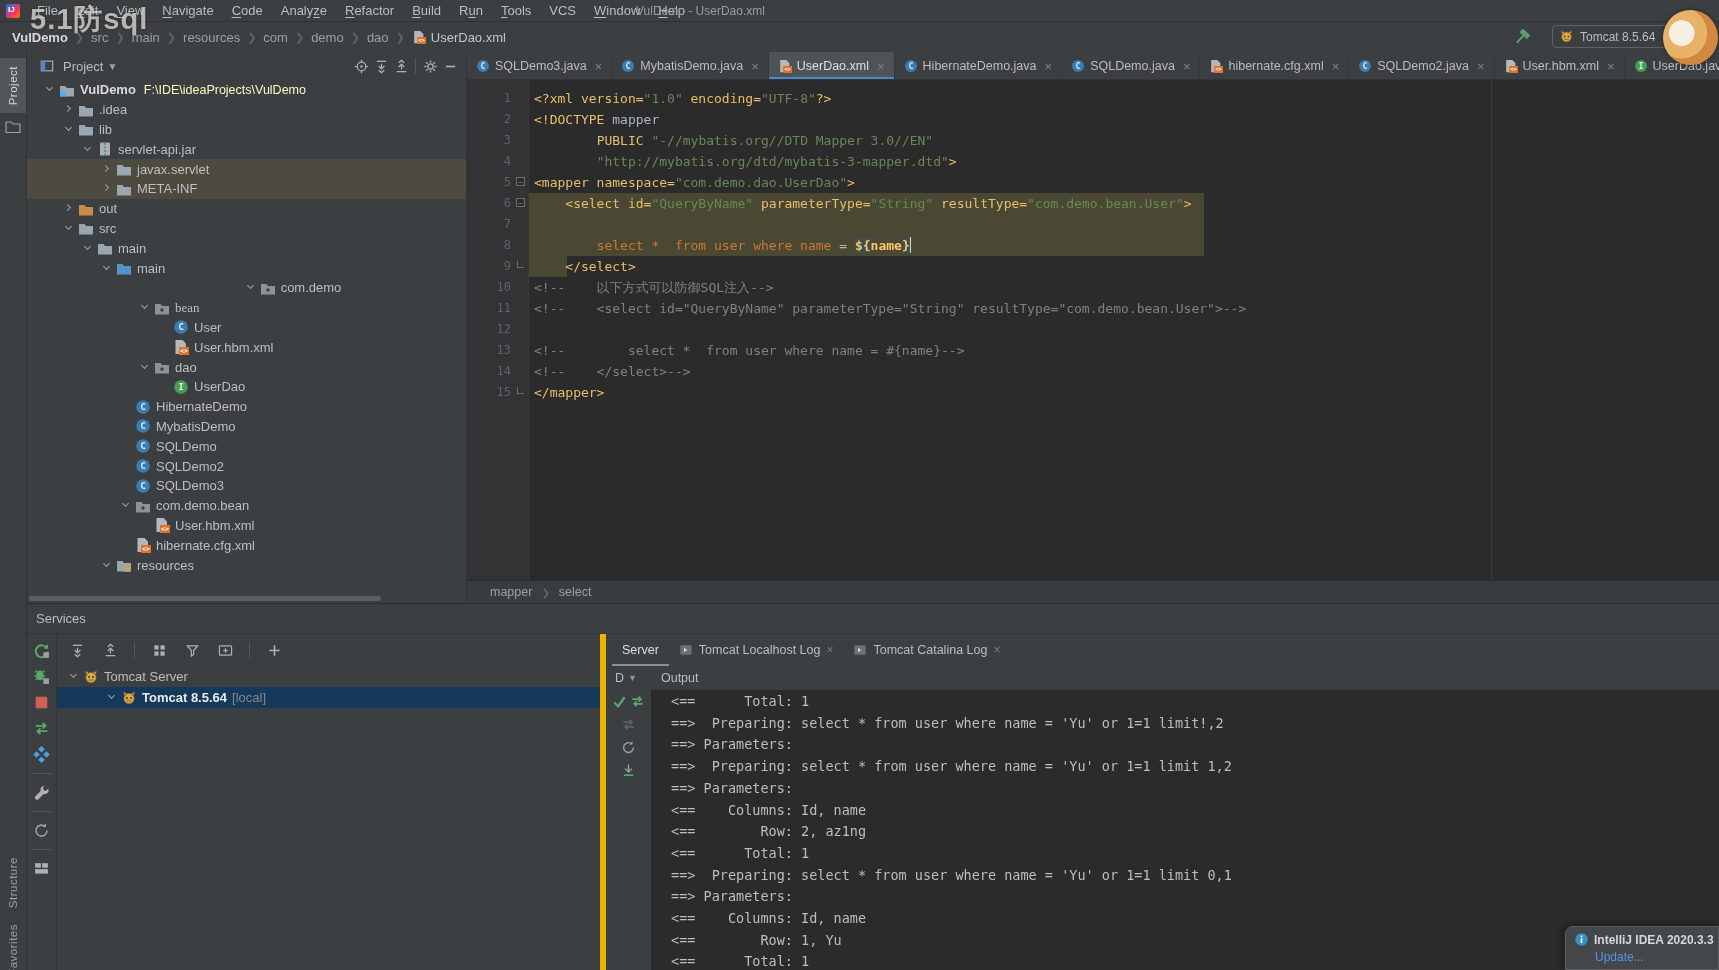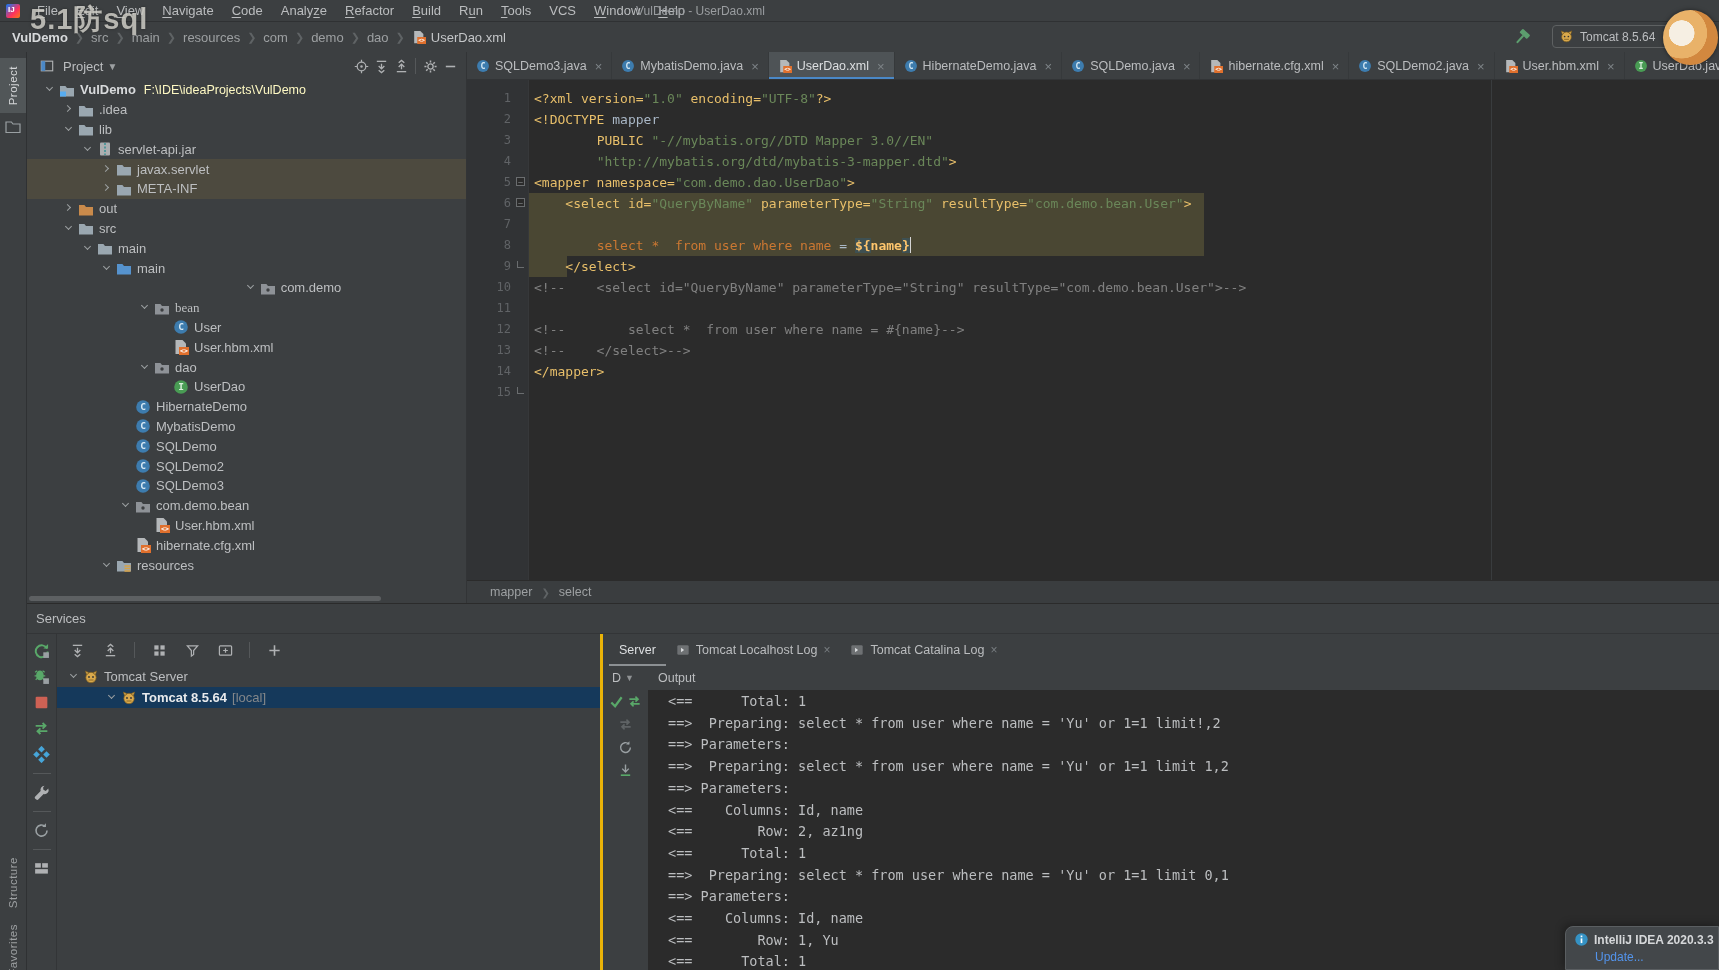--- a/index.html
+++ b/index.html
@@ -100,21 +100,21 @@
   #svc-toolbar{height:32px;display:flex;align-items:center;gap:13px;padding-left:10px;}
   #svc-toolbar .hsep{margin:0 1px;}
   .srow{height:21px;display:flex;align-items:center;font-size:13px;color:#bcbec0;white-space:nowrap;}
   .srow.sel{background:#15395b;}
   .srow .chev{width:15px;height:15px;position:relative;flex:none;}
   .srow .chev i{position:absolute;left:4px;top:3px;width:5px;height:5px;border-right:1.4px solid #9da0a2;border-bottom:1.4px solid #9da0a2;transform:rotate(45deg);}
   .srow .ticon{width:16px;height:16px;margin:0 5px 0 1px;flex:none;}
   .srow .b{font-weight:bold;color:#e8eaec;}
   .srow .suffix{color:#84878a;margin-left:5px;}
   
-  #console{position:absolute;left:573px;top:30px;right:0;bottom:0;border-left:3px solid #eab308;}
+  #console{position:absolute;left:573px;top:30px;right:0;bottom:0;border-left:6px solid #eab308;}
   #ctabs{height:32px;display:flex;align-items:center;padding-left:6px;}
   .ctab{display:flex;align-items:center;gap:6px;color:#bbbdbf;font-size:12.5px;padding:0 10px;height:32px;position:relative;}
   .ctab.active{color:#dddfe1;box-shadow:inset 0 -2px 0 #8c9093;}
   .ctab .x{color:#787d80;font-size:12px;}
   #chead{height:24px;display:flex;align-items:center;font-size:12.5px;color:#bcbec0;}
   #chead .lvl{margin-left:9px;display:flex;align-items:center;gap:4px;}
   #chead .lvl .caret{font-size:9px;color:#8f9294;}
   #chead .outlbl{margin-left:24px;}
   #cgutter{position:absolute;left:0;top:56px;width:45px;bottom:0;display:flex;flex-direction:column;align-items:center;padding-top:4px;gap:8px;}
   #cgutter .row2{display:flex;gap:3px;}
@@ -680,20 +680,21 @@
   <div id="code">
       <div class="cline"><span class="txt"><span class="tag">&lt;?xml version=</span><span class="str">"1.0"</span><span class="tag"> encoding=</span><span class="str">"UTF-8"</span><span class="tag">?&gt;</span></span></div>
       <div class="cline"><span class="txt"><span class="tag">&lt;!DOCTYPE </span><span class="plain">mapper</span></span></div>
       <div class="cline"><span class="txt"><span class="plain">        </span><span class="tag">PUBLIC </span><span class="str">"-//mybatis.org//DTD Mapper 3.0//EN"</span></span></div>
       <div class="cline"><span class="txt"><span class="plain">        </span><span class="str">"http://mybatis.org/dtd/mybatis-3-mapper.dtd"</span><span class="tag">&gt;</span></span></div>
       <div class="cline"><span class="txt"><span class="tag">&lt;mapper namespace=</span><span class="str">"com.demo.dao.UserDao"</span><span class="tag">&gt;</span></span></div>
       <div class="cline"><span class="band" style="width: 675px;"></span><span class="txt"><span class="plain">    </span><span class="tag">&lt;select id=</span><span class="str">"QueryByName"</span><span class="tag"> parameterType=</span><span class="str">"String"</span><span class="tag"> resultType=</span><span class="str">"com.demo.bean.User"</span><span class="tag">&gt;</span></span></div>
       <div class="cline"><span class="band" style="width: 675px;"></span><span class="txt"></span></div>
       <div class="cline"><span class="band" style="width: 675px;"></span><span class="txt"><span class="plain">        </span><span class="kw">select *  from user where name </span><span class="plain">= </span><span class="brace">${</span><span class="param">name</span><span class="brace">}</span><span class="caret-i"></span></span></div>
       <div class="cline"><span class="band" style="width: 38px;"></span><span class="txt"><span class="plain">    </span><span class="tag">&lt;/select&gt;</span></span></div>
+      <div class="cline"><span class="txt"><span class="cmt">&lt;!--    以下方式可以防御SQL注入--&gt;</span></span></div>
       <div class="cline"><span class="txt"><span class="cmt">&lt;!--    &lt;select id="QueryByName" parameterType="String" resultType="com.demo.bean.User"&gt;--&gt;</span></span></div>
       <div class="cline"><span class="txt"></span></div>
       <div class="cline"><span class="txt"><span class="cmt">&lt;!--        select *  from user where name = #{name}--&gt;</span></span></div>
       <div class="cline"><span class="txt"><span class="cmt">&lt;!--    &lt;/select&gt;--&gt;</span></span></div>
       <div class="cline"><span class="txt"><span class="tag">&lt;/mapper&gt;</span></span></div>
     </div>
   <div id="ebreadcrumb">
       <span>mapper</span>
       <span class="sep">❯</span>
       <span>select</span>

